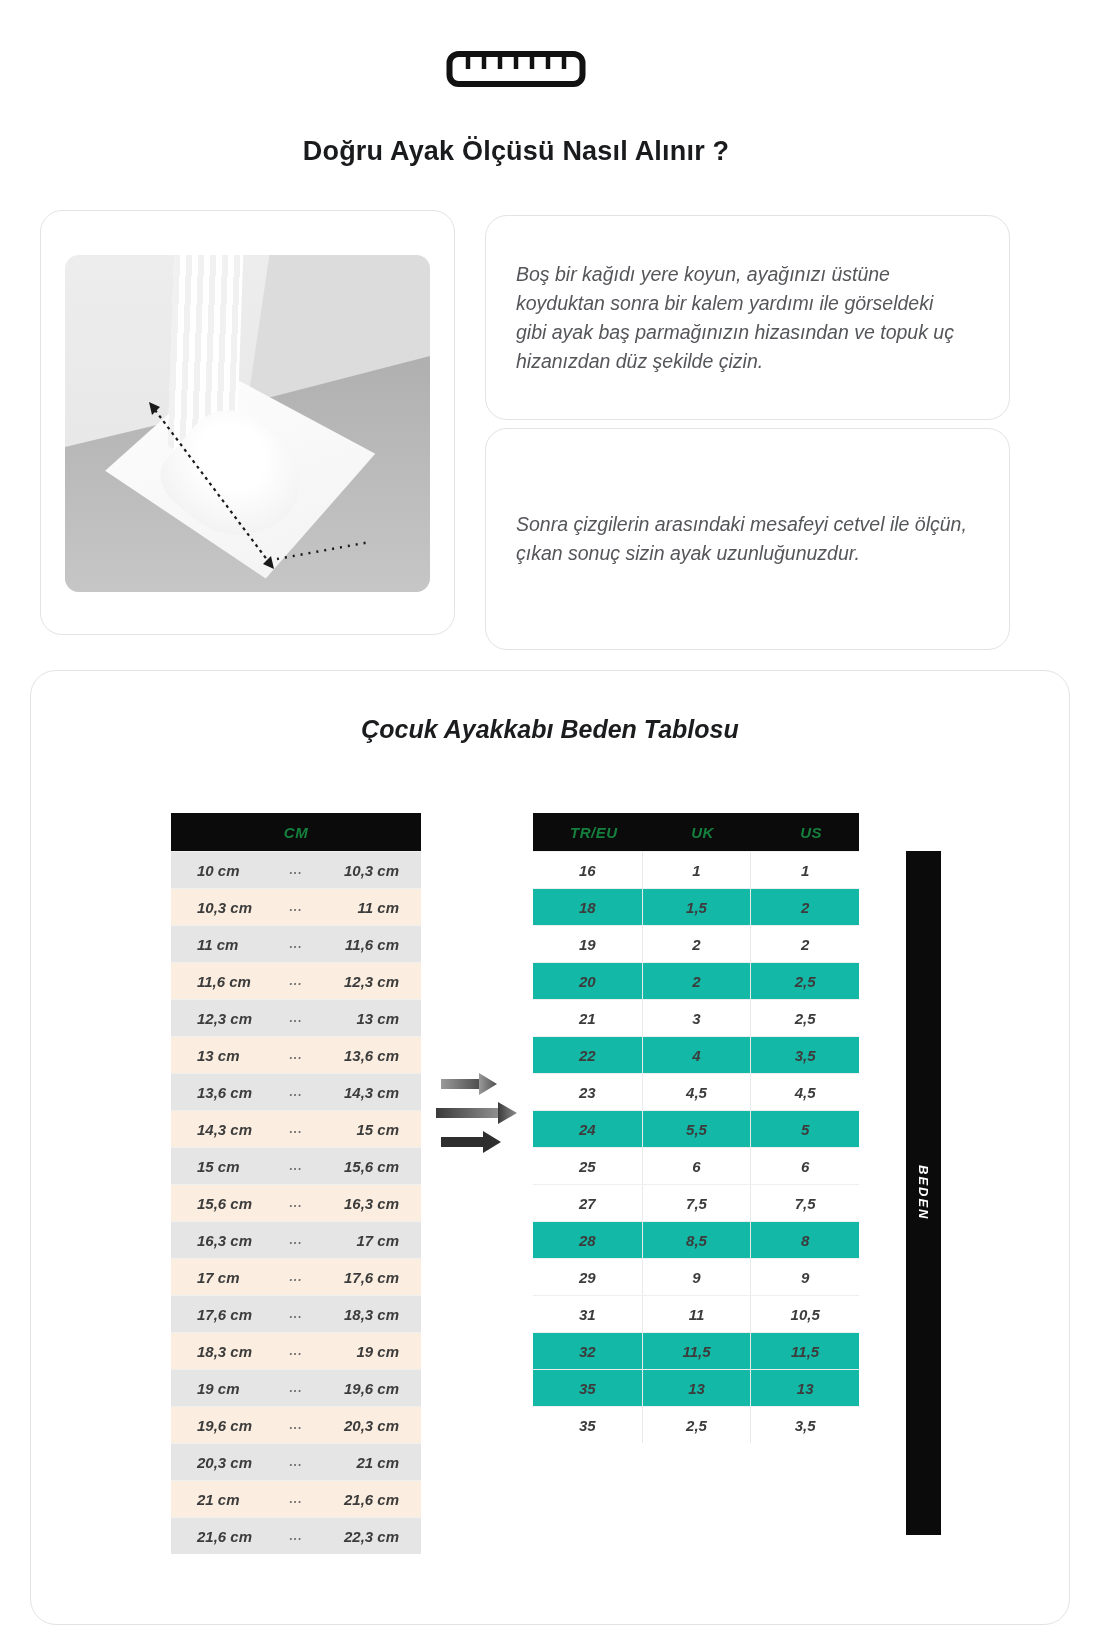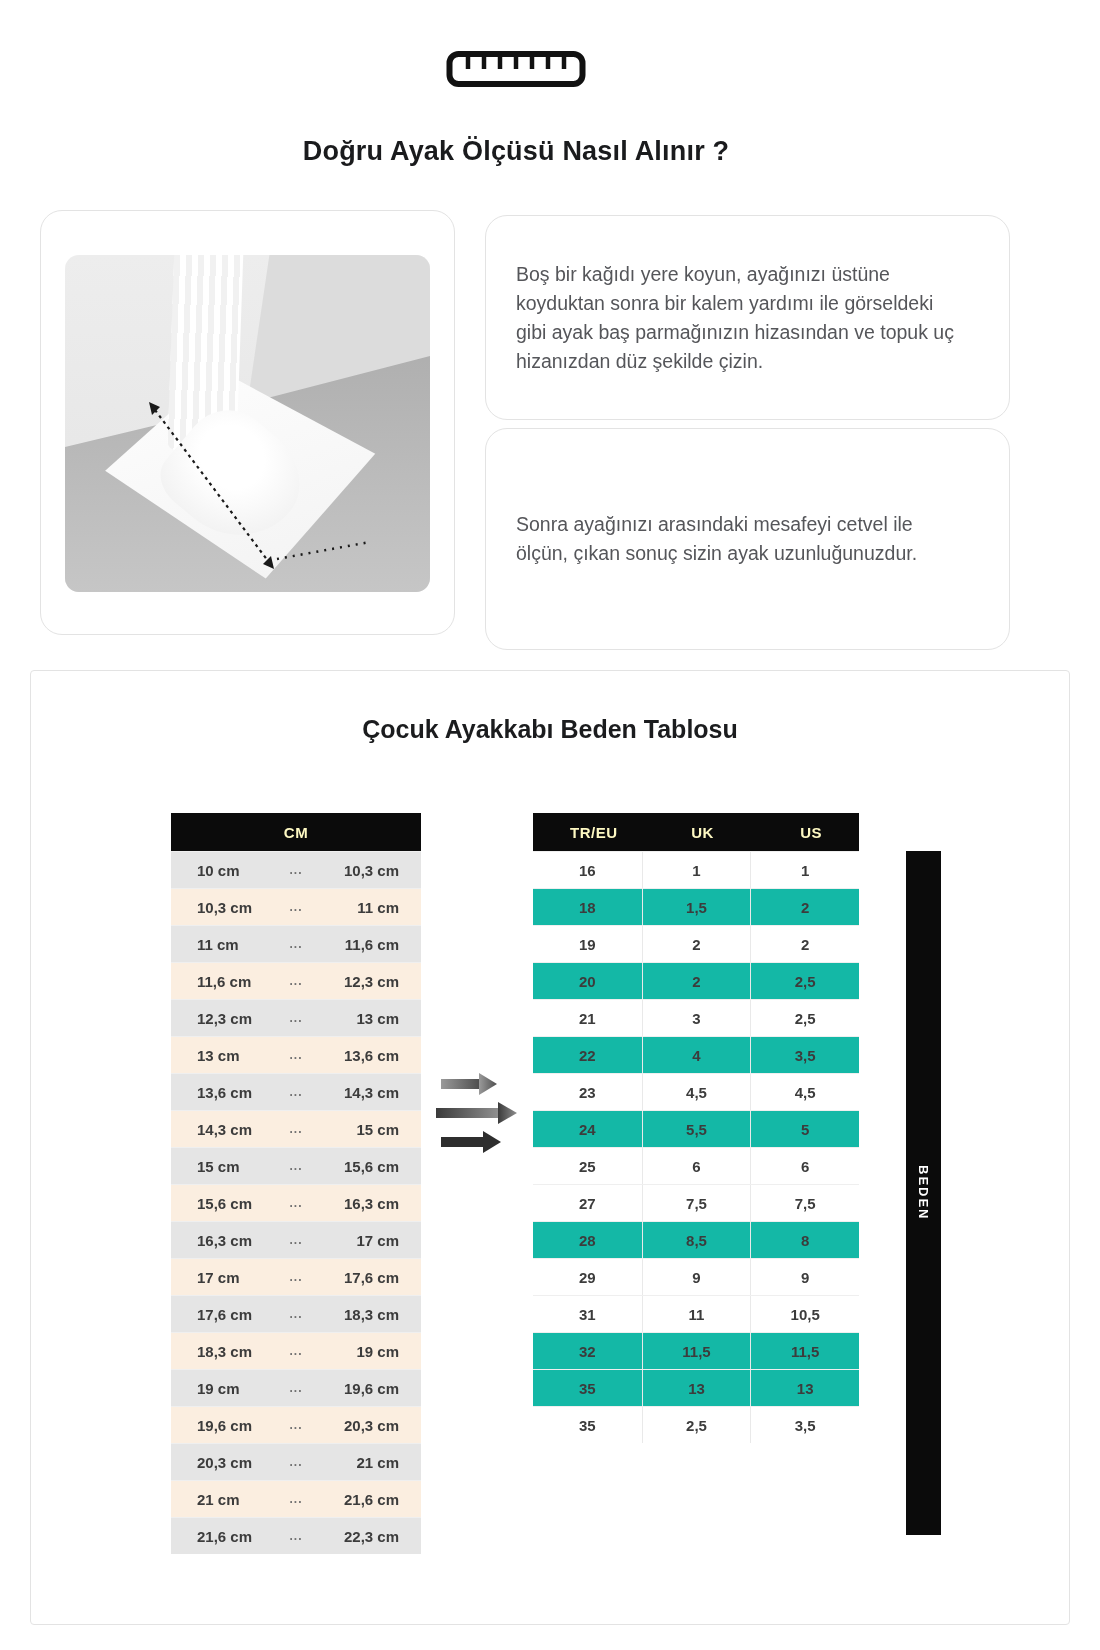--- a/index.html
+++ b/index.html
@@ -5,21 +5,21 @@
   html,body{margin:0;padding:0;width:1100px;height:1650px;background:#ffffff;overflow:hidden;
     font-family:"Liberation Sans", sans-serif;}
   .page{position:relative;width:1032px;height:1650px;background:#fff;}
 
   
   .ruler{position:absolute;top:50px;left:50%;transform:translateX(-50%);}
   .page-title{position:absolute;top:136px;left:0;width:100%;margin:0;text-align:center;
     font-size:27px;font-weight:700;color:#1a1b1d;letter-spacing:.2px;}
 
   
-  .card{position:absolute;background:#fff;border:1.5px solid #e3e3e3;border-radius:22px;box-sizing:border-box;}
+  .card{position:absolute;background:#fff;border:1.5px solid #e3e3e3;border-radius:22px;box-sizing:border-box;font-style:italic;}
 
   
   .photo-card{left:40px;top:210px;width:415px;height:425px;}
   .photo{position:absolute;left:24px;top:44px;width:365px;height:337px;border-radius:14px;overflow:hidden;
     background:linear-gradient(180deg,#ededed 0%,#e4e4e4 100%);}
   .photo .wall2{position:absolute;inset:0;background:#dcdcdc;
     clip-path:polygon(56% 0,100% 0,100% 31%,50% 44%);}
   .photo .floor{position:absolute;inset:0;background:linear-gradient(180deg,#a6a6a6 0%,#c6c6c6 100%);
     clip-path:polygon(0 57%,50% 44%,100% 30%,100% 100%,0 100%);}
   .photo .paper{position:absolute;inset:0;background:linear-gradient(160deg,#ffffff 20%,#f3f3f3 90%);
@@ -32,25 +32,25 @@
     border-radius:42% 58% 68% 32% / 48% 52% 72% 28%;transform:rotate(40deg);}
   .photo svg.measure{position:absolute;left:0;top:0;}
 
   
   .step-card{left:485px;width:525px;display:flex;align-items:center;}
   .step-card.s1{top:215px;height:205px;}
   .step-card.s2{top:428px;height:222px;}
   .step-card p{margin:0;padding:0 42px 0 30px;font-size:19.5px;line-height:29px;color:#55565a;}
 
   
-  .table-card{left:30px;top:670px;width:1040px;height:955px;border-radius:4px;}
+  .table-card{left:30px;top:670px;width:1040px;height:955px;border-radius:26px;}
   .table-title{position:absolute;top:44px;left:0;width:100%;margin:0;text-align:center;
     font-size:25px;font-weight:700;color:#1b1c1e;}
 
-  .thead{height:38px;background:#0b0b0b;color:#fef9c3;display:flex;align-items:center;justify-content:center;
+  .thead{height:38px;background:#0b0b0b;color:#15803d;display:flex;align-items:center;justify-content:center;
     font-size:15px;font-weight:700;letter-spacing:.5px;}
   .thead.grid3{display:grid;grid-template-columns:1fr 1fr 1fr;}
   .thead.grid3 span{text-align:center;padding-left:13px;}
 
   .cm-table{position:absolute;left:140px;top:142px;width:250px;}
   .size-table{position:absolute;left:502px;top:142px;width:326px;}
 
   .trow{display:grid;grid-template-columns:42% 16% 42%;align-items:center;height:36px;
     border-top:1px solid #efefef;font-size:15px;font-weight:600;color:#3c3c3c;background:#e5e5e5;}
   .trow.alt{background:#fbeee0;}
@@ -105,21 +105,21 @@
         <polygon points="209,314 198,309 206,301" fill="#1a1a1a"></polygon>
         <line x1="212" y1="304" x2="305" y2="287" stroke="#1a1a1a" stroke-width="2.5" stroke-dasharray="2 6"></line>
       </svg>
     </div>
   </div>
 
   <div class="card step-card s1">
     <p>Boş bir kağıdı yere koyun, ayağınızı üstüne koyduktan sonra bir kalem yardımı ile görseldeki gibi ayak baş parmağınızın hizasından ve topuk uç hizanızdan düz şekilde çizin.</p>
   </div>
   <div class="card step-card s2">
-    <p>Sonra ayağınızı arasındaki mesafeyi cetvel ile ölçün, çıkan sonuç sizin ayak uzunluğunuzdur.</p>
+    <p>Sonra çizgilerin arasındaki mesafeyi cetvel ile ölçün, çıkan sonuç sizin ayak uzunluğunuzdur.</p>
   </div>
 
   <div class="card table-card">
     <h2 class="table-title">Çocuk Ayakkabı Beden Tablosu</h2>
 
     <div class="cm-table">
       <div class="thead">CM</div>
       <div class="tbody" id="cm-body">
           <div class="trow">
             <span class="c-from">10 cm</span>

